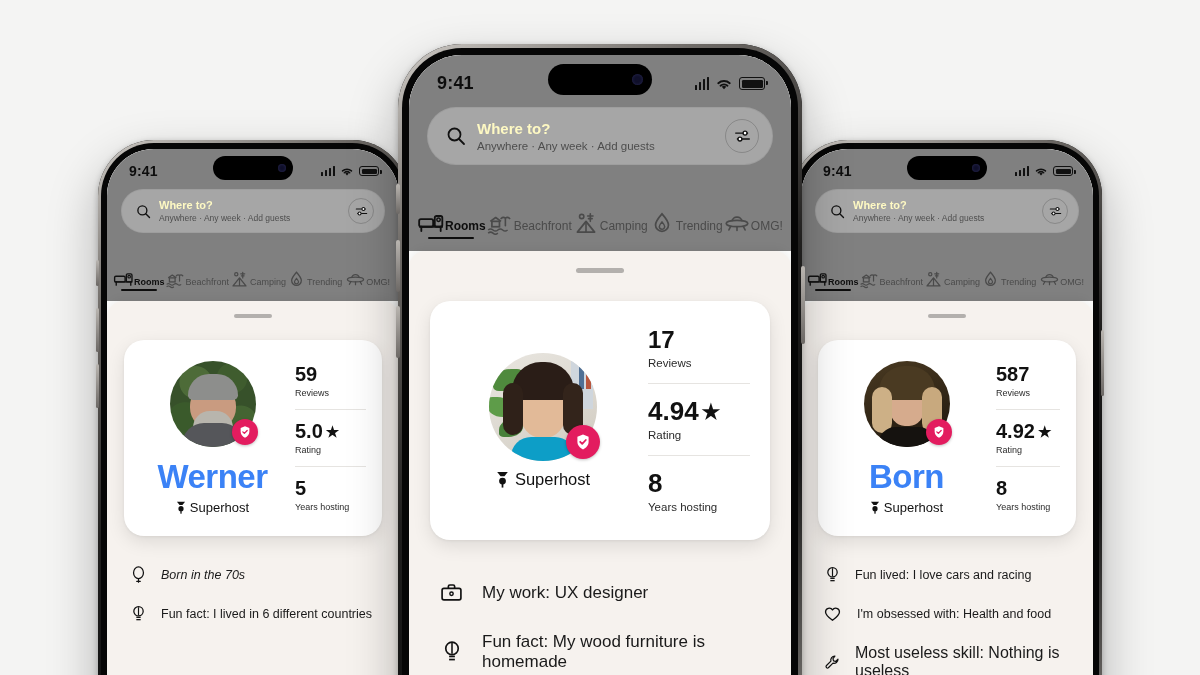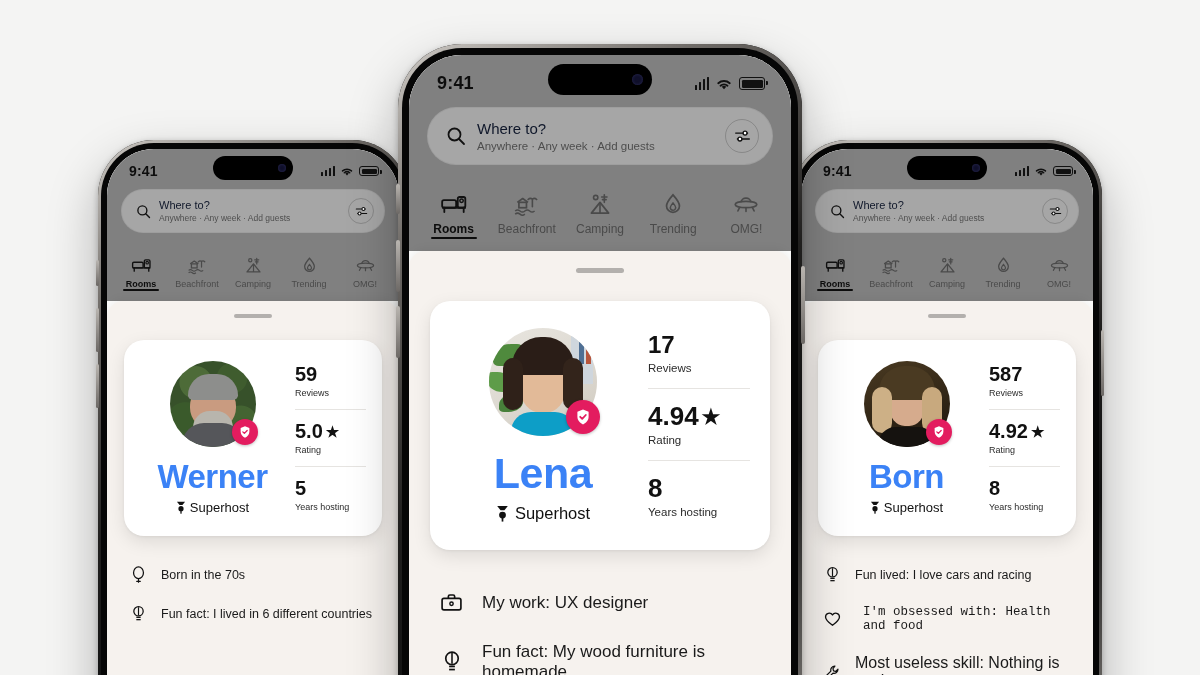--- a/index.html
+++ b/index.html
@@ -48,27 +48,27 @@
   .bars { display:flex; align-items:flex-end; gap:1.5px; }
   .bars i { display:block; width:2.5px; background:#111; border-radius:.5px; }
   .batt { width:22px; height:11px; border:1.4px solid #111; border-radius:3px; position:relative; padding:1.5px; }
   .batt::after{ content:""; position:absolute; right:-3.5px; top:3px; width:2px; height:4px; background:#111; border-radius:0 1px 1px 0;}
   .batt i { display:block; height:100%; width:100%; background:#111; border-radius:1.3px; }
 
   
   .searchpill { display:flex; align-items:center; background:rgba(255,255,255,.30);
                 border-radius:99px; border:1px solid rgba(0,0,0,.05); }
   .searchpill .stext { flex:1; }
-  .s-title { font-weight:400; color:#0f172a; }
+  .s-title { font-weight:700; color:#fef9c3; }
   .s-sub { color:#2b2b2b; opacity:.72; }
   .filterbtn { border-radius:50%; border:1px solid rgba(0,0,0,.18); display:flex; align-items:center; justify-content:center; }
 
   
   .tabs { display:flex; align-items:flex-end; }
-  .tab { flex:1; display:flex; flex-direction:column; align-items:center; position:relative; }
+  .tab { flex:1; display:flex; align-items:center; position:relative;justify-content:center; }
   .tab .tlabel { color:#4a4a4a; }
   .tab.active .tlabel { color:#0d0d0d; font-weight:700; }
   .tab .ul { position:absolute; bottom:-8px; height:2.5px; background:#0d0d0d; border-radius:2px; }
 
   
   .sheet { position:absolute; left:0; right:0; bottom:0; background:#f6f2ee; border-radius:16px 16px 0 0;
            box-shadow:0 -2px 10px rgba(0,0,0,.06); }
   .grabber { margin:0 auto; background:#b3b0ad; border-radius:99px; }
 
   
@@ -255,21 +255,21 @@
           </div>
 
           <div class="facts" style="margin:30px 22px 0; gap:21px;">
             <div class="fact" style="gap:14px;">
               <span class="fi" style="width:18px;height:18px;">
                 <svg width="15" height="18" viewBox="0 0 16 20">
                     <ellipse cx="8" cy="7.5" rx="5.5" ry="6.5" stroke="#111" stroke-width="1.4" fill="none"></ellipse>
                     <path d="M8 14v4M6 17h4" stroke="#111" stroke-width="1.4" stroke-linecap="round"></path>
                   </svg>
               </span>
-              <span class="ftxt" style="font-size:12.5px;">Born in the 70s</span>
+              <span class="ftxt" style="font-size:12.5px;font-style:italic;">Born in the 70s</span>
             </div>
             <div class="fact" style="gap:14px;">
               <span class="fi" style="width:18px;height:18px;">
                 <svg width="15" height="18" viewBox="0 0 16 20">
                     <circle cx="8" cy="7" r="5.2" stroke="#111" stroke-width="1.4" fill="none"></circle>
                     <path d="M8 2.5v9" stroke="#111" stroke-width="1.3"></path>
                     <rect x="5.6" y="13" width="4.8" height="1.4" fill="#111"></rect>
                     <rect x="5.6" y="15.6" width="4.8" height="1.4" fill="#111"></rect>
                   </svg>
               </span>
@@ -404,21 +404,21 @@
               <div class="pname" style="font-size:33px; margin-top:13px;">Born</div>
               <div class="superhost" style="font-size:13px; gap:4px; margin-top:7px;">
                 <svg width="10" height="13" viewBox="0 0 12 16">
                   <path d="M1 1h10l-3.2 4H4.2z" fill="#111"></path>
                   <circle cx="6" cy="9.5" r="3.2" fill="#111"></circle>
                   <rect x="5.2" y="12" width="1.6" height="3.6" fill="#111"></rect>
                 </svg>
                 <span>Superhost</span>
               </div>
             </div>
-            <div class="pright" style="flex:1;">
+            <div class="pright" style="flex:1;margin-left:7px;">
               <div class="statrow" style="padding:0 0 11px;">
                 <span class="stat-v" style="font-size:20px;">587</span>
                 <span class="stat-k" style="font-size:9px;margin-top:4px;">Reviews</span>
               </div>
               <div class="statrow" style="padding:11px 0;">
                 <span class="stat-v" style="font-size:20px;">
                   <span>4.92</span>
                   <span style="font-size:15px;margin-left:3px;">★</span>
                 </span>
                 <span class="stat-k" style="font-size:9px;margin-top:4px;">Rating</span>
@@ -434,21 +434,21 @@
               <span class="fi" style="width:18px;height:18px;">
                 <svg width="15" height="18" viewBox="0 0 16 20">
                     <circle cx="8" cy="7" r="5.2" stroke="#111" stroke-width="1.4" fill="none"></circle>
                     <path d="M8 2.5v9" stroke="#111" stroke-width="1.3"></path>
                     <rect x="5.6" y="13" width="4.8" height="1.4" fill="#111"></rect>
                     <rect x="5.6" y="15.6" width="4.8" height="1.4" fill="#111"></rect>
                   </svg>
               </span>
               <span class="ftxt" style="font-size:12.5px;">Fun lived: I love cars and racing</span>
             </div>
-            <div class="fact" style="gap:22px;font-family:Liberation Mono, monospace;">
+            <div class="fact" style="gap:16px;">
               <span class="fi" style="width:18px;height:18px;">
                 <svg width="17" height="16" viewBox="0 0 18 17">
                     <path d="M9 15.2C5 12.2 1.6 9.6 1.6 6.3A4 4 0 019 4.2a4 4 0 017.4 2.1c0 3.3-3.4 5.9-7.4 8.9z" stroke="#111" stroke-width="1.4" fill="none" stroke-linejoin="round"></path>
                   </svg>
               </span>
               <span class="ftxt" style="font-size:12.5px;">I'm obsessed with: Health and food</span>
             </div>
             <div class="fact" style="gap:14px;">
               <span class="fi" style="width:18px;height:18px;">
                 <svg width="17" height="17" viewBox="0 0 18 18">
@@ -585,21 +585,20 @@
                   <div style="position:absolute;right:14px;top:30px;width:20px;height:52px;border-radius:12px;background:#33241b;"></div>
                   <div style="position:absolute;left:50%;bottom:-2px;transform:translateX(-50%);width:64px;height:26px;border-radius:20px 20px 0 0;background:#0d9ec7;"></div>
                 </div>
                 <div class="badge" style="width:34px;height:34px;right:-3px;bottom:2px;">
                   <svg width="18" height="18" viewBox="0 0 18 18">
                     <path d="M9 1.6l5.6 2.1v5.1c0 3.5-2.4 6.2-5.6 7.6-3.2-1.4-5.6-4.1-5.6-7.6V3.7z" fill="#fff"></path>
                     <path d="M6.2 8.8l2 2 3.6-3.8" stroke="#E31C5F" stroke-width="1.8" fill="none" stroke-linecap="round" stroke-linejoin="round"></path>
                   </svg>
                 </div>
               </div>
-              <div class="pname" style="font-size:43px; margin-top:16px;">Lena</div>
               <div class="superhost" style="font-size:16.5px; gap:6px; margin-top:9px;">
                 <svg width="13" height="17" viewBox="0 0 12 16">
                   <path d="M1 1h10l-3.2 4H4.2z" fill="#111"></path>
                   <circle cx="6" cy="9.5" r="3.2" fill="#111"></circle>
                   <rect x="5.2" y="12" width="1.6" height="3.6" fill="#111"></rect>
                 </svg>
                 <span>Superhost</span>
               </div>
             </div>
             <div class="pright" style="flex:1;">

